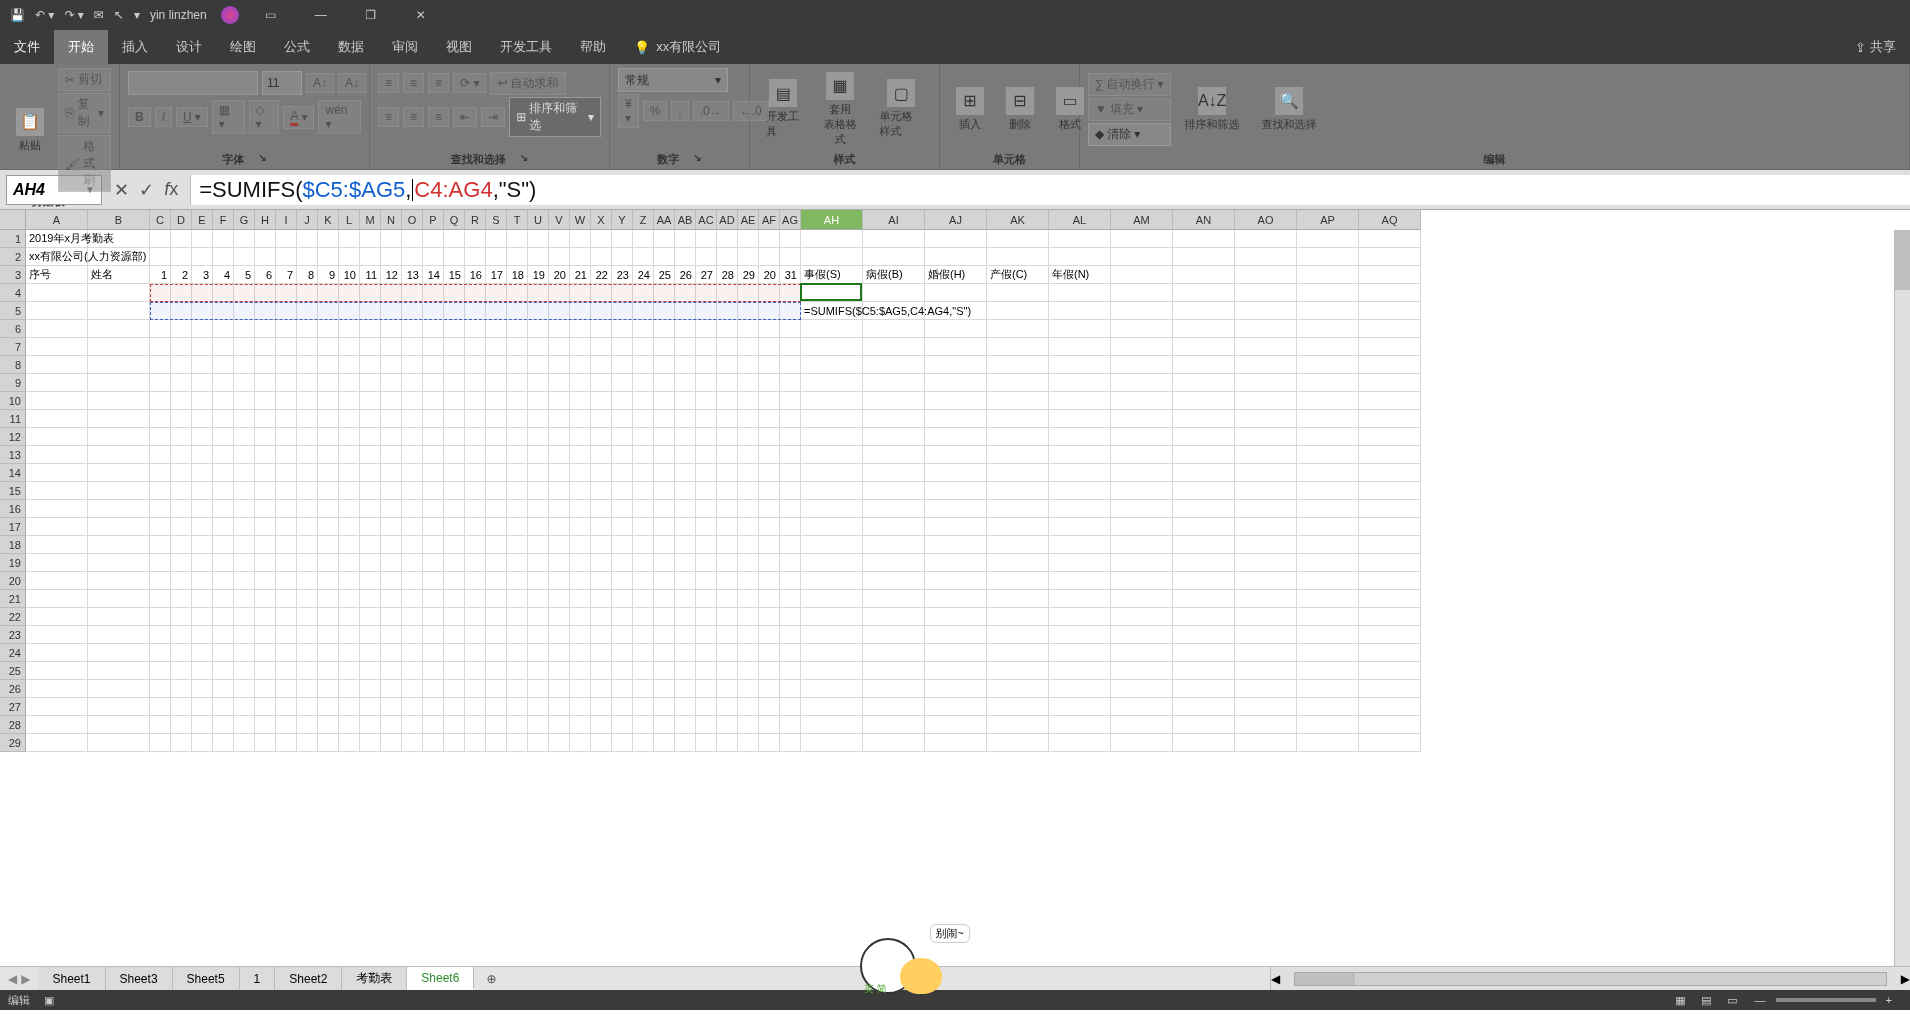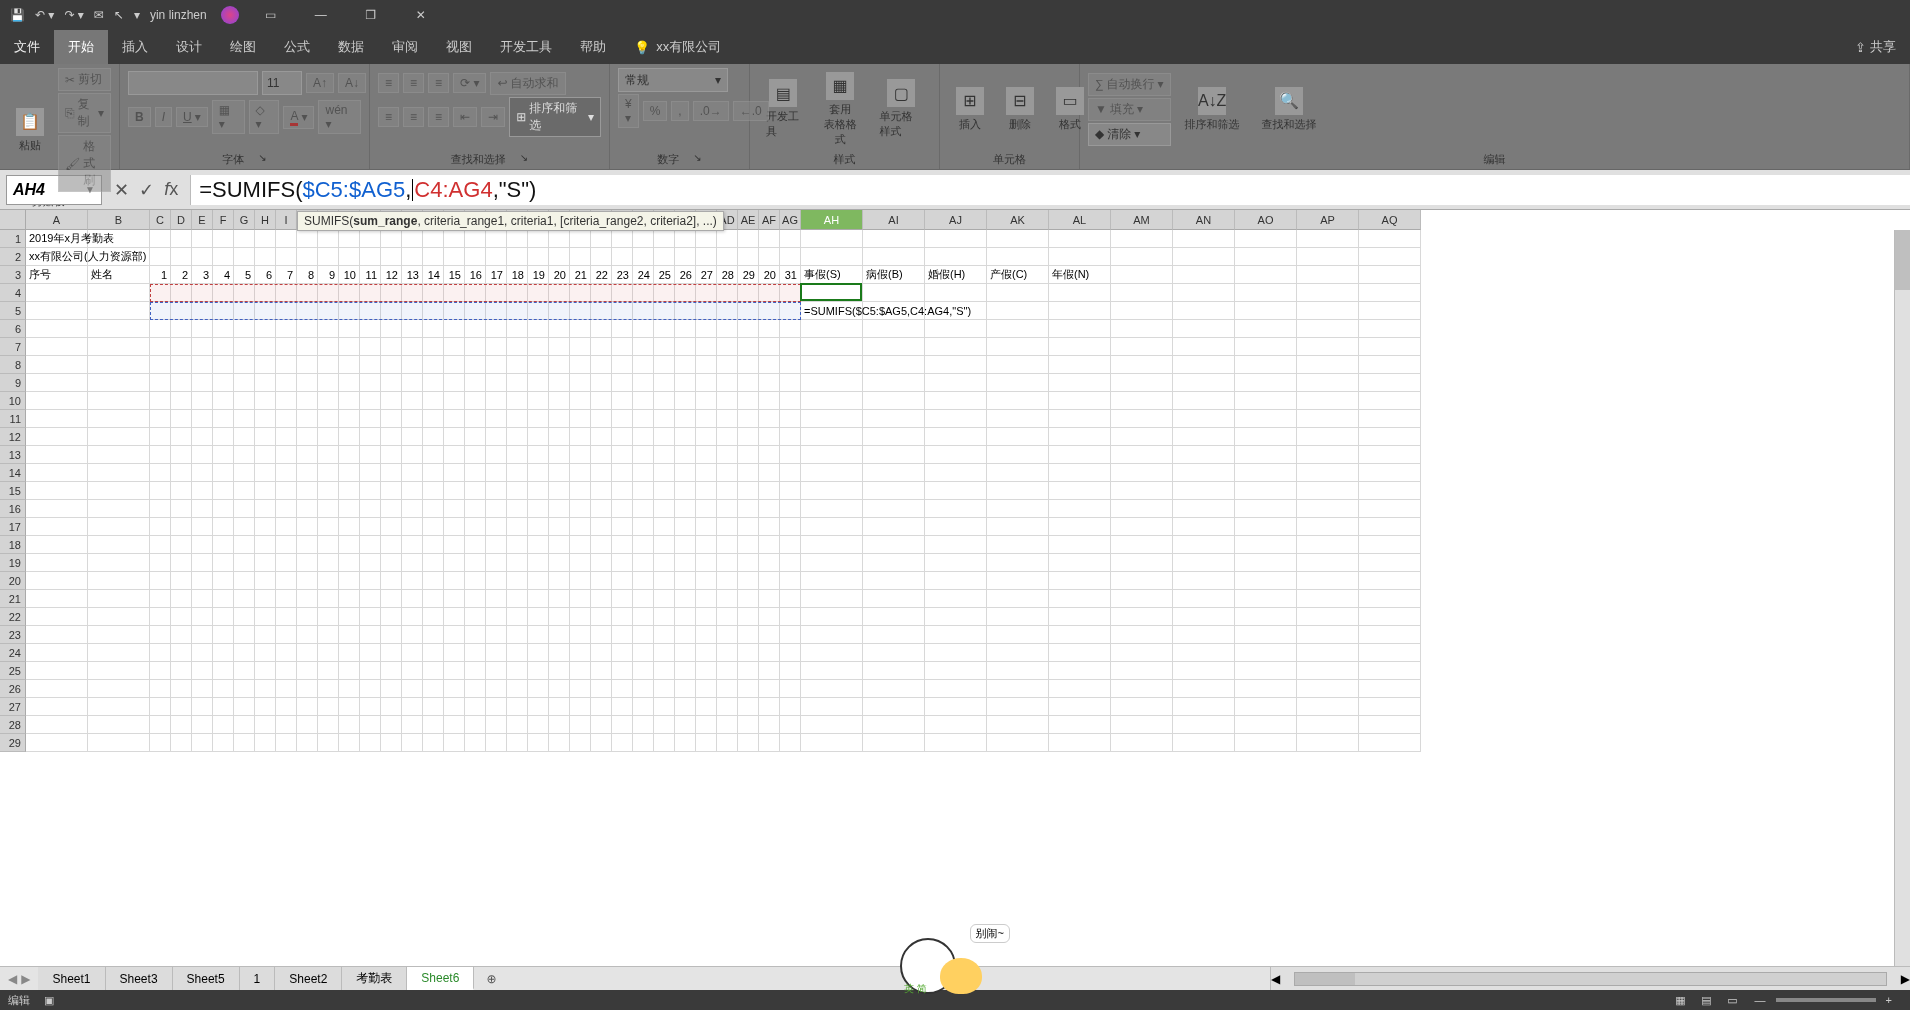--- a/index.html
+++ b/index.html
@@ -21,21 +21,21 @@
 .tabrow .tab.active { background: #777; color: #fff; }
 .tabrow .tell { padding: 0 14px; display: flex; align-items: center; gap: 6px; }
 .tabrow .spacer { flex: 1; }
 .tabrow .share { padding: 0 14px; display: flex; align-items: center; gap: 4px; }
 
 
 .ribbon { height: 106px; background: #7a7a7a; display: flex; color: #333; font-size: 12px; border-bottom: 1px solid #666; }
 .rgroup { padding: 4px 8px 2px; display: flex; flex-direction: column; border-right: 1px solid #6a6a6a; }
 .rgroup .row { display: flex; align-items: center; gap: 4px; height: 30px; }
 .rgroup .body { flex: 1; display: flex; align-items: center; gap: 6px; }
-.rgroup .label { text-align: center; font-size: 11px; color: #333; padding-top: 2px; display: flex; justify-content: center; gap: 14px; }
+.rgroup .label { text-align: center; font-size: 11px; color: #333; padding-top: 2px; display: flex; justify-content: center; gap: 14px; font-weight: bold; }
 .rgroup .label .dlg { font-size: 10px; cursor: pointer; }
 .btn { background: #888; border: 1px solid #999; padding: 2px 6px; cursor: pointer; display: inline-flex; align-items: center; gap: 3px; font-size: 12px; color: #333; }
 .btn.disabled { opacity: .55; }
 .bigbtn { display: flex; flex-direction: column; align-items: center; gap: 2px; padding: 2px 8px; cursor: pointer; font-size: 11px; color:#333; }
 .bigbtn .ico { width: 28px; height: 28px; background: #999; display:flex; align-items:center; justify-content:center; font-size:16px; }
 .fontbox, .sizebox { background: #888; border: 1px solid #999; height: 24px; font-size: 12px; color: #333; padding: 0 4px; }
 .fontbox { width: 130px; } .sizebox { width: 40px; }
 .dropdown { background:#888; border:1px solid #999; height:24px; width:110px; padding:0 6px; display:flex; align-items:center; justify-content:space-between; font-size:12px; }
 
 
@@ -83,21 +83,21 @@
 .sheettabs .sbar .track { flex:1; height:14px; background:#d0d0d0; border:1px solid #aaa; position:relative; margin:0 14px; }
 .sheettabs .sbar .track .thumb { position:absolute; left:0; top:0; height:100%; width:60px; background:#bfbfbf; }
 
 
 .statusbar { height:20px; background:#3a3a3a; color:#ccc; font-size:11px; display:flex; align-items:center; padding:0 8px; }
 .statusbar .sp { flex:1; }
 .statusbar .views { display:flex; gap:2px; }
 .statusbar .views span { width:24px; text-align:center; cursor:pointer; }
 
 
-.sticker { position:absolute; bottom:26px; left:890px; width:120px; height:70px; }
+.sticker { position:absolute; bottom:26px; left:850px; width:120px; height:70px; }
 .sticker .bubble { position:absolute; right:0; top:0; background:#fff; border:1px solid #ccc; border-radius:6px; padding:1px 5px; font-size:11px; }
 .sticker .face { position:absolute; left:10px; bottom:0; width:56px; height:56px; background:#fff; border:2px solid #333; border-radius:50%; }
 .sticker .chick { position:absolute; left:50px; bottom:0; width:42px; height:36px; background:#ffd060; border-radius:50% 50% 45% 45%; }
 .sticker .tag { position:absolute; left:14px; bottom:-2px; font-size:10px; color:#5a3; }
 
 
 .vscroll { position:absolute; right:0; top:20px; bottom:0; width:16px; background:#e0e0e0; border-left:1px solid #bbb; }
 .vscroll .thumb { position:absolute; top:0; left:0; right:0; height:60px; background:#bfbfbf; }
 </style>
 </head>
@@ -1705,21 +1705,20 @@
       </div>
     </div>
   <div class="vscroll">
       <div class="thumb"></div>
     </div>
 
   <div class="range-blue" id="rngblue" style="left: 150px; top: 92px; width: 651px; height: 18px;"></div>
   <div class="range-red" id="rngred" style="left: 150px; top: 74px; width: 651px; height: 18px;"></div>
   <div class="active-cell" id="activecell" style="left: 800px; top: 73px; width: 62px; height: 18px;"></div>
 
-  <div class="ftooltip" id="ftip" style="left: 297px; top: 1px;">SUMIFS(<b>sum_range</b>, criteria_range1, criteria1, [criteria_range2, criteria2], ...)</div>
 </div>
 
 <div class="sheettabs">
   <div class="nav">
     <span>◀</span>
     <span>▶</span>
   </div>
   <div class="tabs" id="stabs">
       <div class="stab">Sheet1</div>
       <div class="stab">Sheet3</div>

